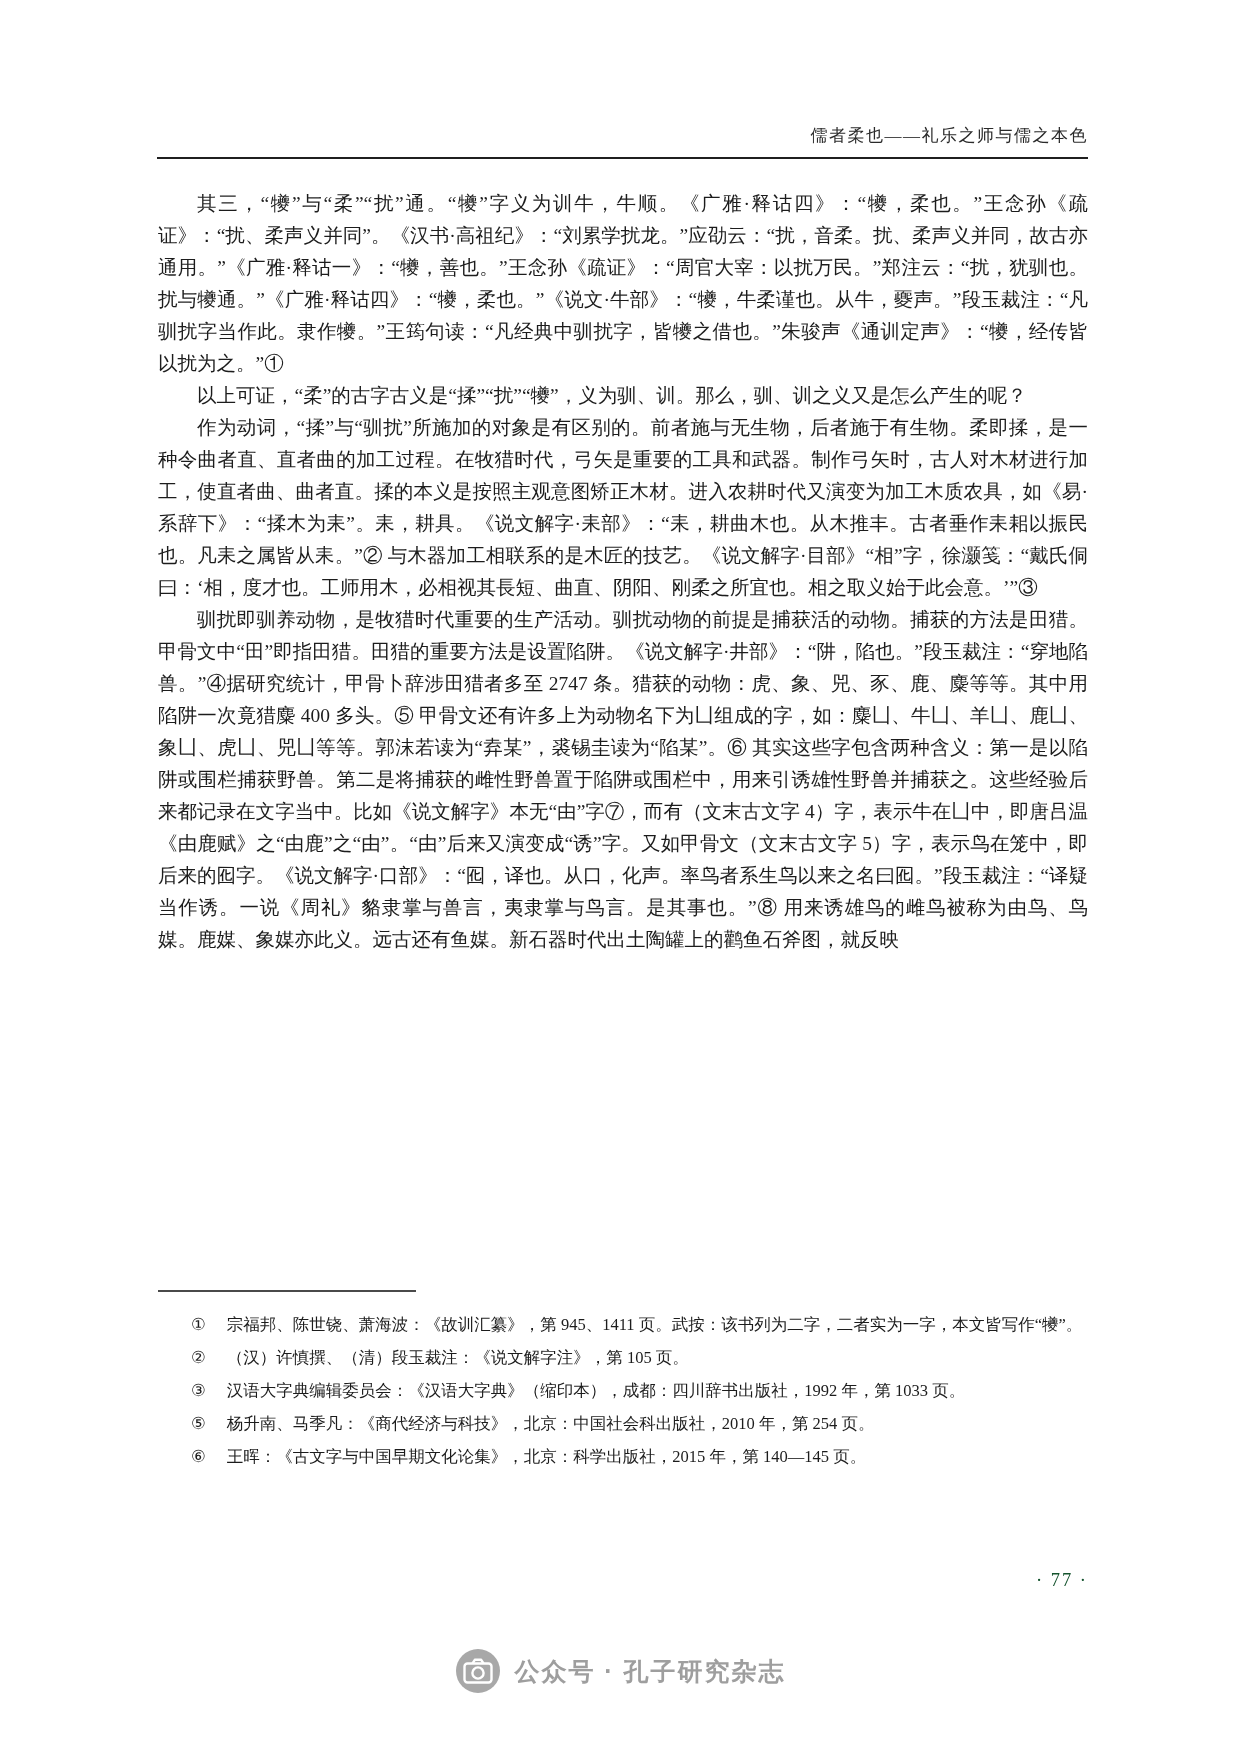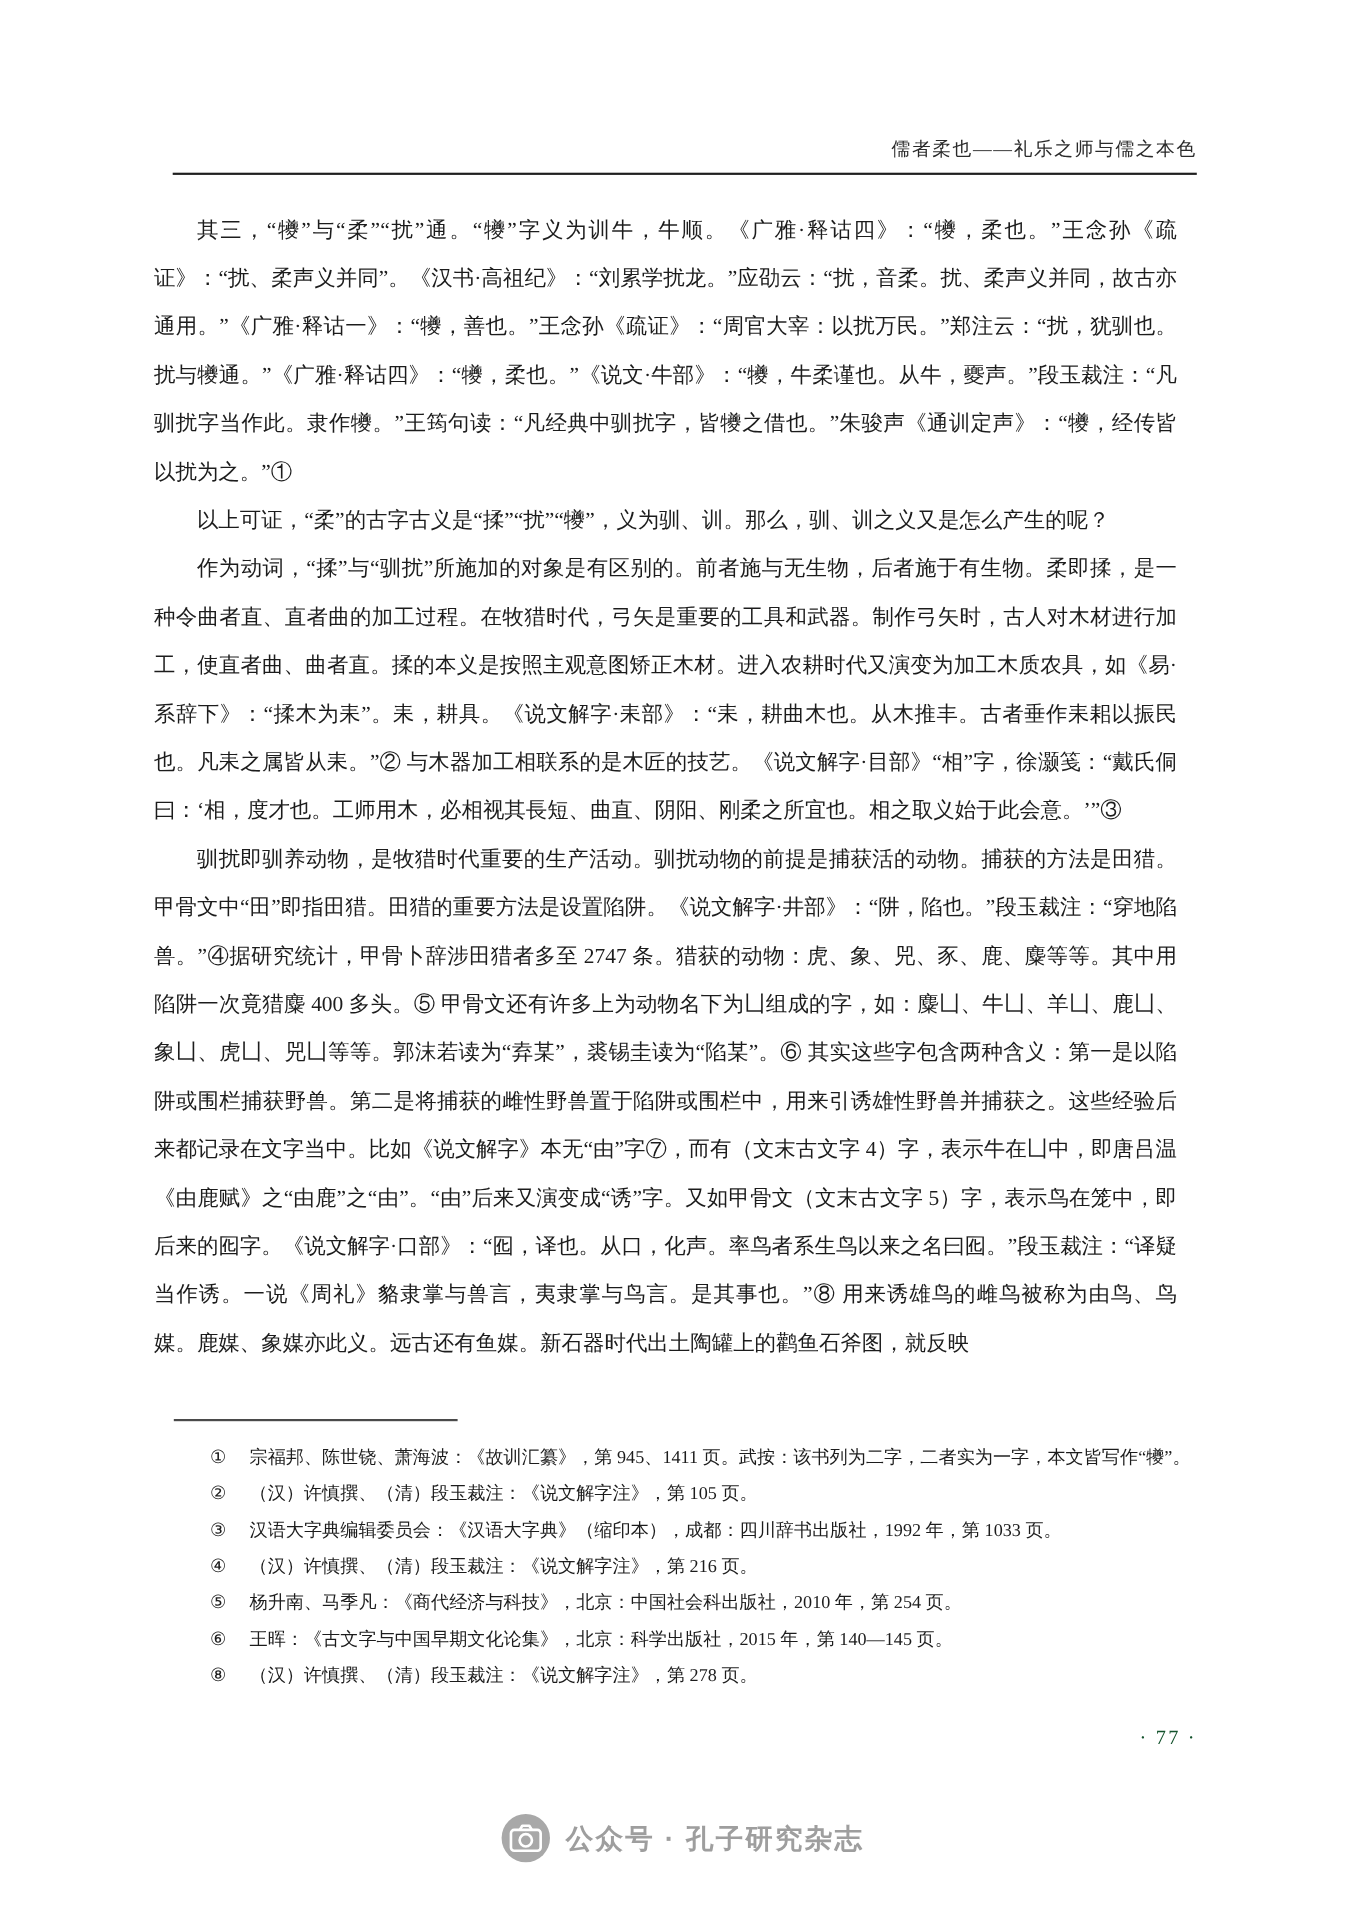--- a/index.html
+++ b/index.html
@@ -12,22 +12,22 @@
   }
   .running-head {
     position:absolute; top:124px; left:158px; width:930px;
     text-align:right; font-size:17px; letter-spacing:1.5px; color:#2a2a2a;
   }
   .head-rule {
     position:absolute; top:157px; left:157px; width:931px;
     border-top:2.5px solid #1f1f1f;
   }
   .main {
-    position:absolute; top:188px; left:140px; width:930px;
-    font-size:19.5px; line-height:44px; text-align:justify;
+    position:absolute; top:188px; left:158px; width:930px;
+    font-size:19.5px; line-height:32px; text-align:justify;
   }
   p.body-para { margin:0; text-indent:2em; }
   .section-heading {
     text-align:center; font-weight:700; font-size:20px;
     letter-spacing:3px; margin:26px 0 22px 0; text-indent:0; color:#111;
   }
   .footnote-block {
     position:absolute; top:1290px; left:158px; width:930px;
     font-size:16.5px; line-height:33px; text-align:justify;
   }
@@ -65,30 +65,24 @@
   <p class="footnote">
     <span>①</span><span class="fn-text">宗福邦、陈世铙、萧海波：《故训汇纂》，第 945、1411 页。武按：该书列为二字，二者实为一字，本文皆写作“犪”。</span>
   </p>
   <p class="footnote">
     <span>②</span><span class="fn-text">（汉）许慎撰、（清）段玉裁注：《说文解字注》，第 105 页。</span>
   </p>
   <p class="footnote">
     <span>③</span><span class="fn-text">汉语大字典编辑委员会：《汉语大字典》（缩印本），成都：四川辞书出版社，1992 年，第 1033 页。</span>
   </p>
   <p class="footnote">
-    <span>④</span><span class="fn-text">（汉）许慎撰、（清）段玉裁注：《说文解字注》，第 216 页。</span>
-  </p>
-  <p class="footnote">
     <span>⑤</span><span class="fn-text">杨升南、马季凡：《商代经济与科技》，北京：中国社会科出版社，2010 年，第 254 页。</span>
   </p>
   <p class="footnote">
     <span>⑥</span><span class="fn-text">王晖：《古文字与中国早期文化论集》，北京：科学出版社，2015 年，第 140—145 页。</span>
-  </p>
-  <p class="footnote">
-    <span>⑧</span><span class="fn-text">（汉）许慎撰、（清）段玉裁注：《说文解字注》，第 278 页。</span>
   </p>
 </div>
 
 <div class="page-number">· 77 ·</div>
 
 <div class="watermark">
   <span style="display:inline-flex;">
     <svg width="46" height="46" viewBox="0 0 46 46" aria-hidden="true">
       <circle cx="23" cy="23" r="22" fill="#a8a8a8"></circle>
       <path d="M17.5 15.5 L19.8 11.8 L26.2 11.8 L28.5 15.5" fill="none" stroke="#ffffff" stroke-width="2.4" stroke-linejoin="round"></path>

